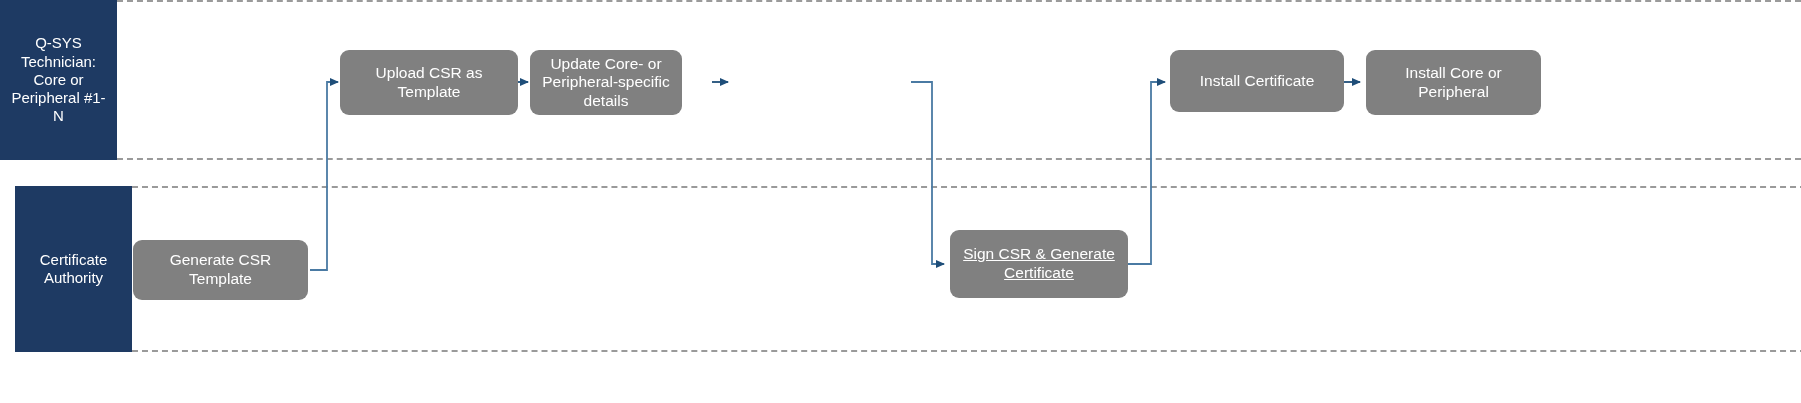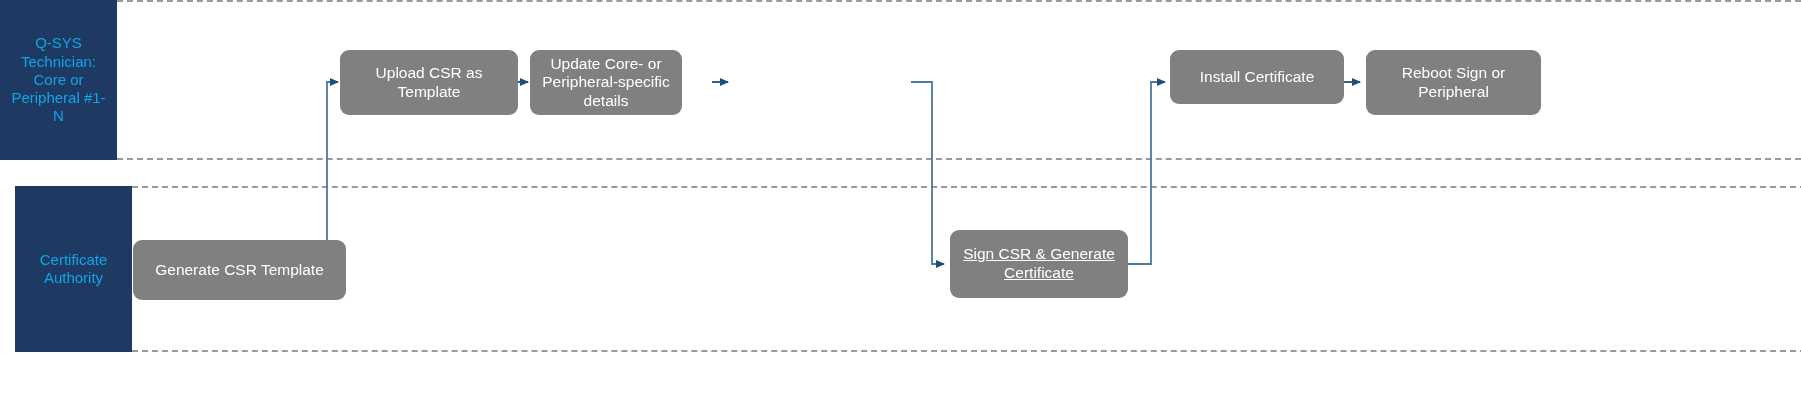--- a/index.html
+++ b/index.html
@@ -20,21 +20,21 @@
     left: 0;
     width: 1801px;
     background: #ffffff;
   }
   .lane-header {
     position: absolute;
     left: 0; top: 0;
     width: 117px;
     height: 100%;
     background: #1e3a63;
-    color: #0ea5e9;
+    color: #ffffff;
     display: flex;
     align-items: center;
     justify-content: center;
     text-align: center;
     font-size: 15px;
     line-height: 1.22;
     padding: 2px 6px;
   }
   .lane-body {
     position: absolute;
@@ -110,21 +110,21 @@
   <div class="lane" id="lane-ca">
     <div class="lane-body"></div>
     <div class="lane-header">Certificate Authority</div>
   </div>
 
   <div class="node" style="left:340px; top:50px; width:178px; height:65px;">Upload CSR as Template</div>
 
   <div class="node" style="left:530px; top:50px; width:152px; height:65px;">Update Core- or Peripheral-specific details</div>
 
 
-  <div class="node" style="left:1170px; top:50px; width:174px; height:54px;">Install Certificate</div>
+  <div class="node" style="left:1170px; top:50px; width:174px; height:62px;">Install Certificate</div>
 
-  <div class="node" style="left:1366px; top:50px; width:175px; height:65px;">Reboot Sign or Peripheral</div>
+  <div class="node" style="left:1366px; top:50px; width:175px; height:65px;">Install Core or Peripheral</div>
 
-  <div class="node" style="left:133px; top:240px; width:213px; height:60px;">Generate CSR Template</div>
+  <div class="node" style="left:133px; top:240px; width:175px; height:60px;">Generate CSR Template</div>
 
   <div class="node" style="left:950px; top:230px; width:178px; height:68px;text-decoration:underline;">Sign CSR &amp; Generate Certificate</div>
 
 </div>
 
 </body></html>

